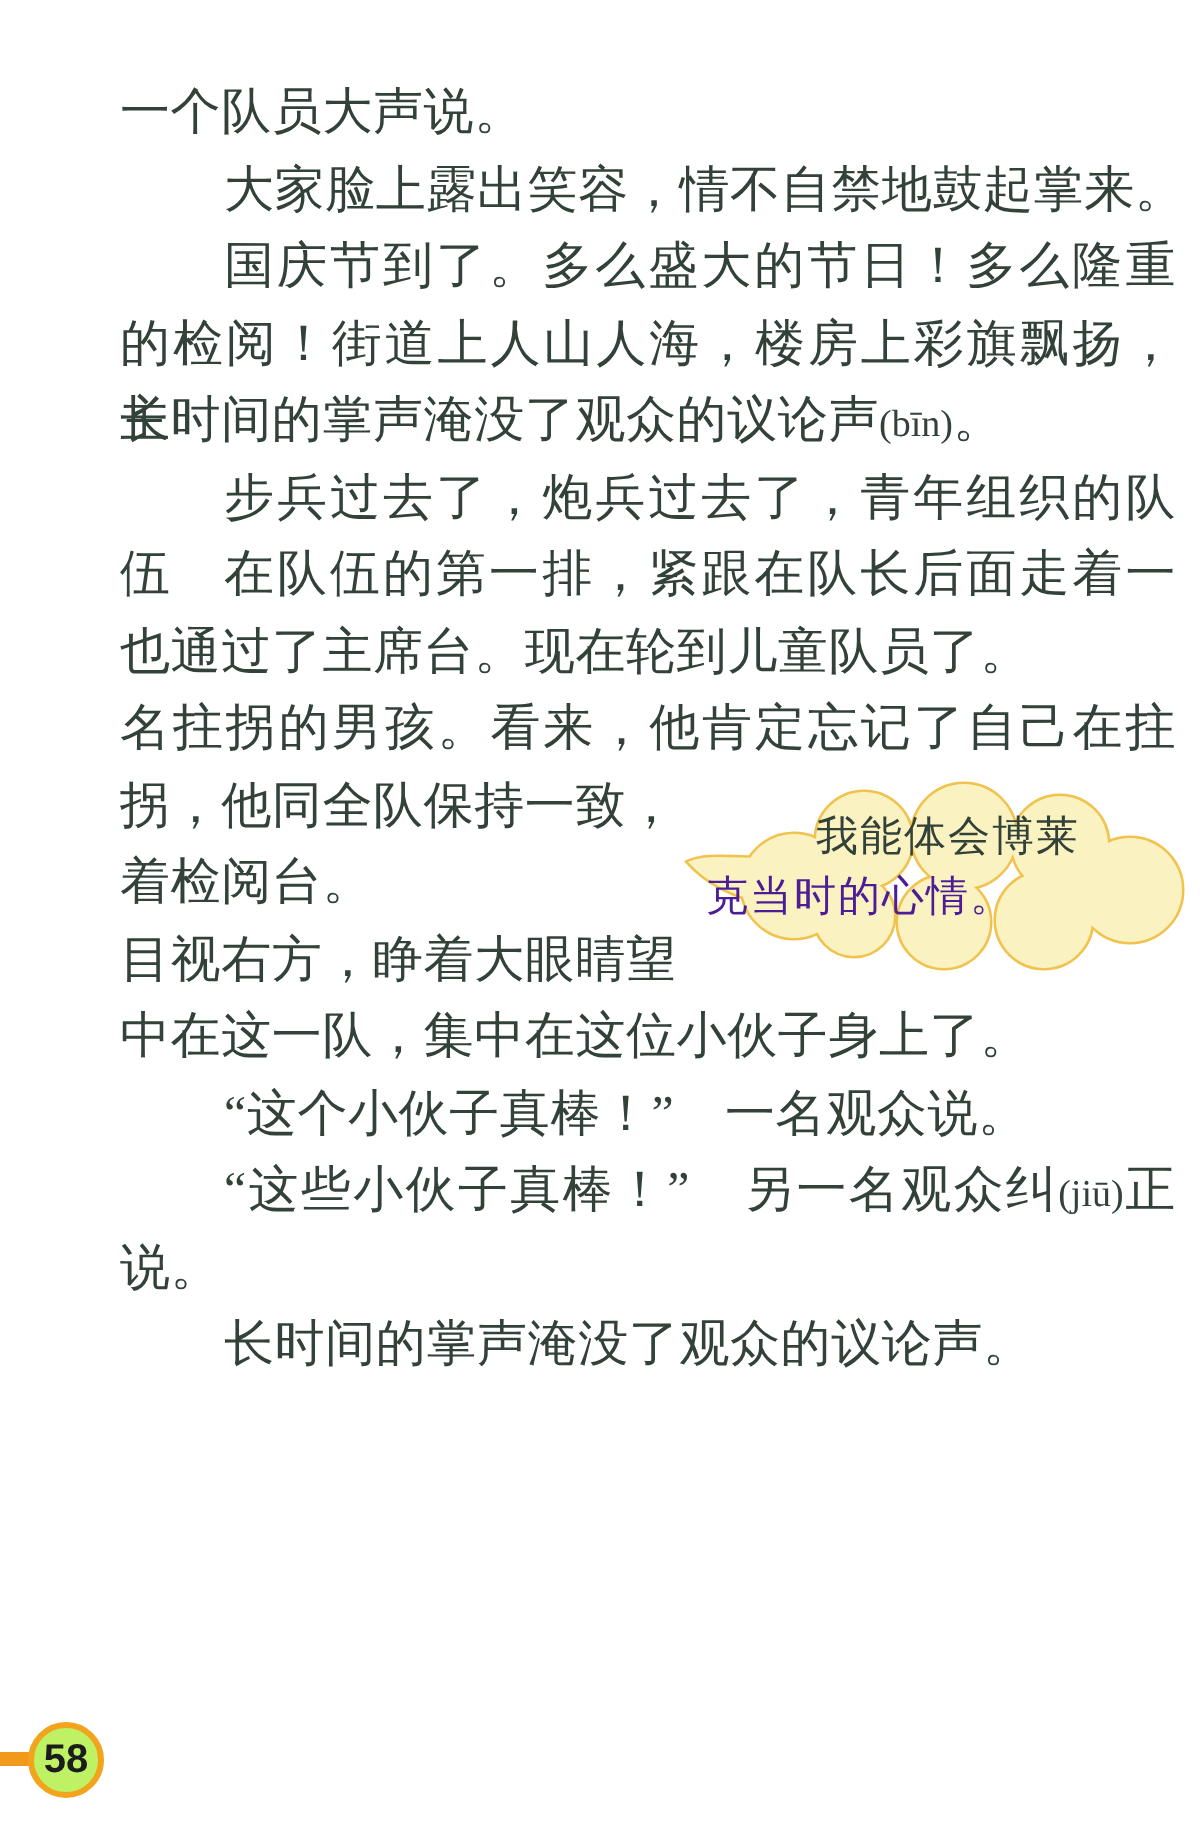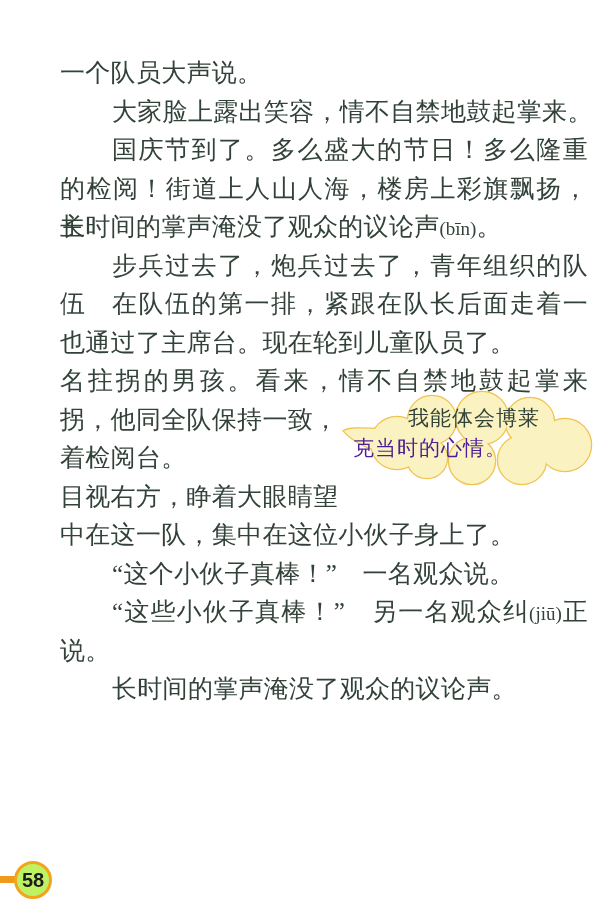--- a/index.html
+++ b/index.html
@@ -16,21 +16,21 @@
   }
   .page {
     position: absolute;
     inset: 0;
     background: #ffffff;
   }
   
   .text-block {
     position: absolute;
     left: 60px;
-    top: 54px;
+    top: 38px;
     width: 528px;
     font-size: 25px;
     line-height: 38.5px;
     letter-spacing: 0.3px;
   }
   .line {
     height: 38.5px;
     white-space: nowrap;
   }
   .line.indent {
@@ -101,21 +101,21 @@
 
   <div class="text-block" style="color: rgb(50, 66, 57);">
       <div class="line"><span>一个队员大声说。</span></div>
       <div class="line indent"><span>大家脸上露出笑容，情不自禁地鼓起掌来。</span></div>
       <div class="line indent justify"><span>国庆节到了。多么盛大的节日！多么隆重</span></div>
       <div class="line justify"><span>的检阅！街道上人山人海，楼房上彩旗飘扬，主</span></div>
       <div class="line"><span>长时间的掌声淹没了观众的议论声</span><span class="pinyin">(bīn)</span><span>。</span></div>
       <div class="line indent justify"><span>步兵过去了，炮兵过去了，青年组织的队伍</span></div>
       <div class="line indent justify"><span>在队伍的第一排，紧跟在队长后面走着一</span></div>
       <div class="line"><span>也通过了主席台。现在轮到儿童队员了。</span></div>
-      <div class="line justify"><span>名拄拐的男孩。看来，情不自禁地鼓起掌来</span></div>
+      <div class="line justify"><span>名拄拐的男孩。看来，他肯定忘记了自己在拄</span></div>
       <div class="line"><span>拐，他同全队保持一致，</span></div>
       <div class="line"><span>着检阅台。</span></div>
       <div class="line"><span>目视右方，睁着大眼睛望</span></div>
       <div class="line"><span>中在这一队，集中在这位小伙子身上了。</span></div>
       <div class="line indent"><span>“这个小伙子真棒！”　一名观众说。</span></div>
       <div class="line indent justify"><span>“这些小伙子真棒！”　另一名观众纠</span><span class="pinyin">(jiū)</span><span>正</span></div>
       <div class="line"><span>说。</span></div>
       <div class="line indent"><span>长时间的掌声淹没了观众的议论声。</span></div>
     </div>
 

